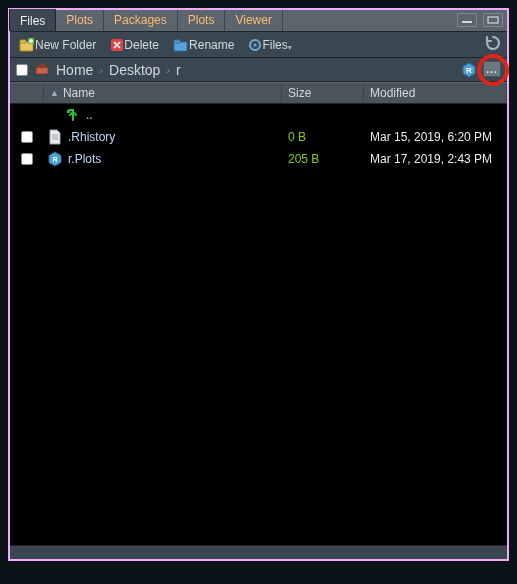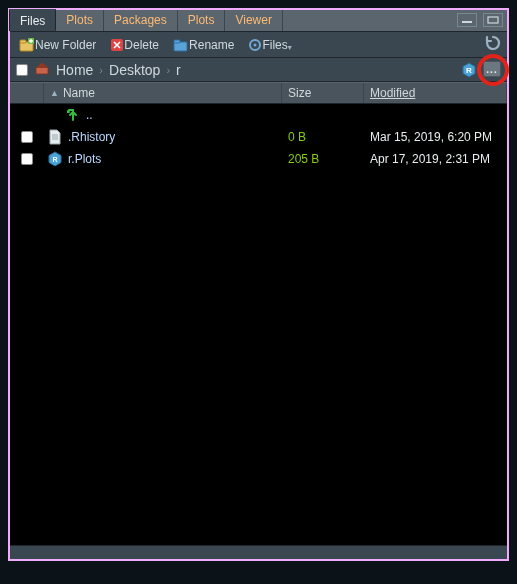--- a/index.html
+++ b/index.html
@@ -152,21 +152,21 @@
     align-items: center;
     background: #4a545c;
     border-top: 1px solid #5a656d;
     border-bottom: 1px solid #1e262c;
     font-size: 12px;
     color: #cfd8dc;
   }
   .col-check { width: 34px; display:flex; justify-content:center; }
   .col-name { flex: 0 0 238px; padding-left: 4px; display:flex; align-items:center; gap:4px; }
   .col-size { flex: 0 0 82px; }
-  .col-mod  { flex: 1; text-decoration: underline; }
+  .col-mod  { flex: 1; }
   .hdr .cell { border-right: 1px solid #3b454c; height: 100%; display:flex; align-items:center; padding-left:6px; }
   .sort-caret { font-size: 9px; color: #9db3c2; }
   
   .filearea {
     flex: 1;
     background: #000;
     color: #e8edef;
     overflow-y: auto;
   }
   .row {
@@ -332,20 +332,20 @@
         <div class="c-name">
           <span class="file-icon">
             <svg width="14" height="16">
               <path d="M7 1l6 3.5v7L7 15 1 11.5v-7z" fill="#4aa3d8" stroke="#2a6a94"></path>
               <text x="7" y="11" text-anchor="middle" font-size="7" fill="#fff" font-weight="bold">R</text>
             </svg>
           </span>
           <span class="fname-link">r.Plots</span>
         </div>
         <div class="c-size">205 B</div>
-        <div class="c-mod">Apr 17, 2019, 2:31 PM</div>
+        <div class="c-mod">Mar 17, 2019, 2:43 PM</div>
       </div>
 
     </div>
 
     <div class="scrollstrip"></div>
   </div>
 </div>
 
 </body></html>

